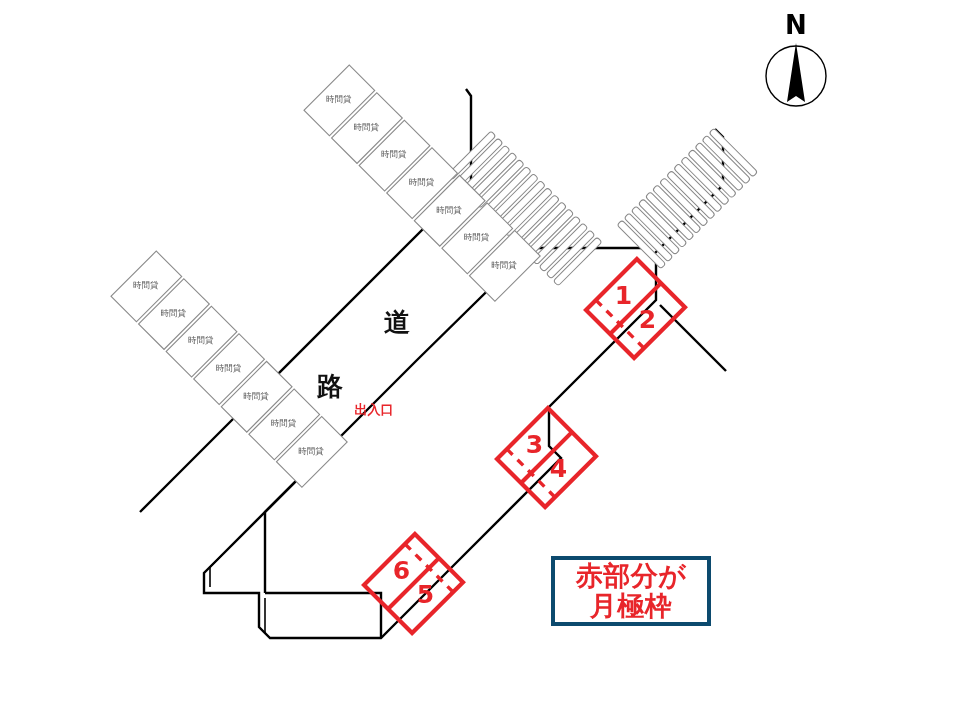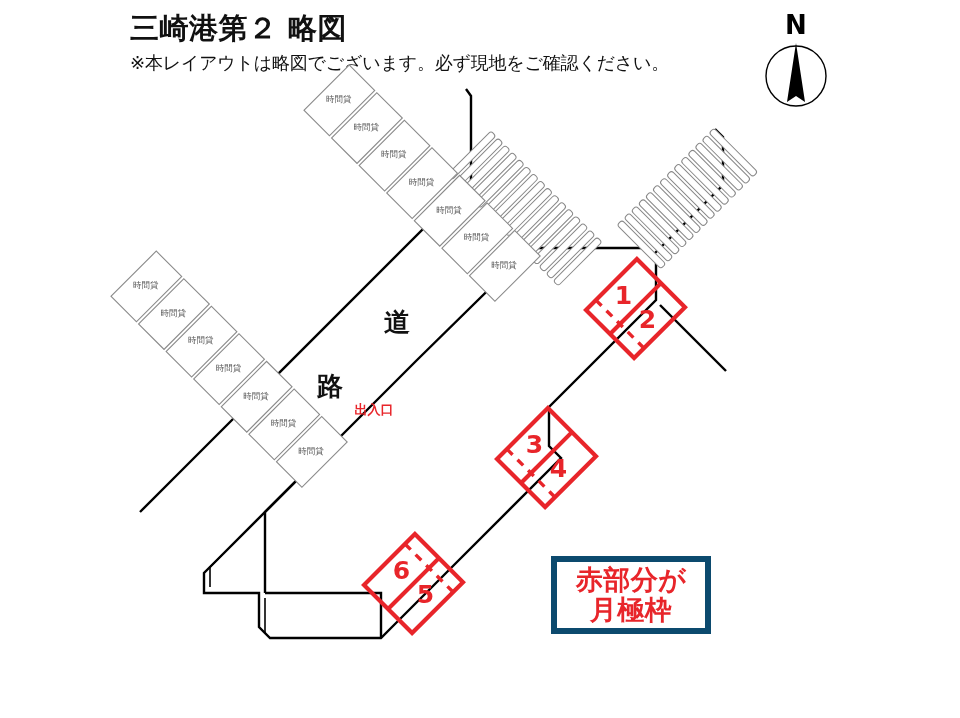--- a/index.html
+++ b/index.html
@@ -63,22 +63,22 @@
     line-height: 1;
     color: #000000;
   }
 
   
   #legend-box {
     position: absolute;
     left: 551px;
     top: 556px;
     width: 160px;
-    height: 78px;
-    border: 6px solid #0c4a6e;
+    height: 70px;
+    border: 4px solid #0c4a6e;
     box-sizing: border-box;
     display: flex;
     flex-direction: column;
     align-items: center;
     justify-content: center;
     background: #ffffff;
   }
   .legend-line {
     color: #e8252a;
     font-size: 27px;
@@ -165,24 +165,20 @@
     fill: #e8252a;
     text-anchor: middle;
     dominant-baseline: middle;
   }
 </style>
 </head>
 <body>
 
 <div id="page">
 
-  <div id="header">
-    <div id="page-title">三崎港第２ 略図</div>
-    <div id="page-note">※本レイアウトは略図でございます。必ず現地をご確認ください。</div>
-  </div>
 
   <div id="compass">
     <div id="compass-label">N</div>
     <svg width="68" height="72" viewBox="0 0 68 72">
       <circle cx="34" cy="38" r="30" fill="#ffffff" stroke="#000000" stroke-width="1.4"></circle>
       <path d="M34 5 L43 64 L34 58 L25 64 Z" fill="#000000"></path>
     </svg>
   </div>
 
   <div id="legend-box">

